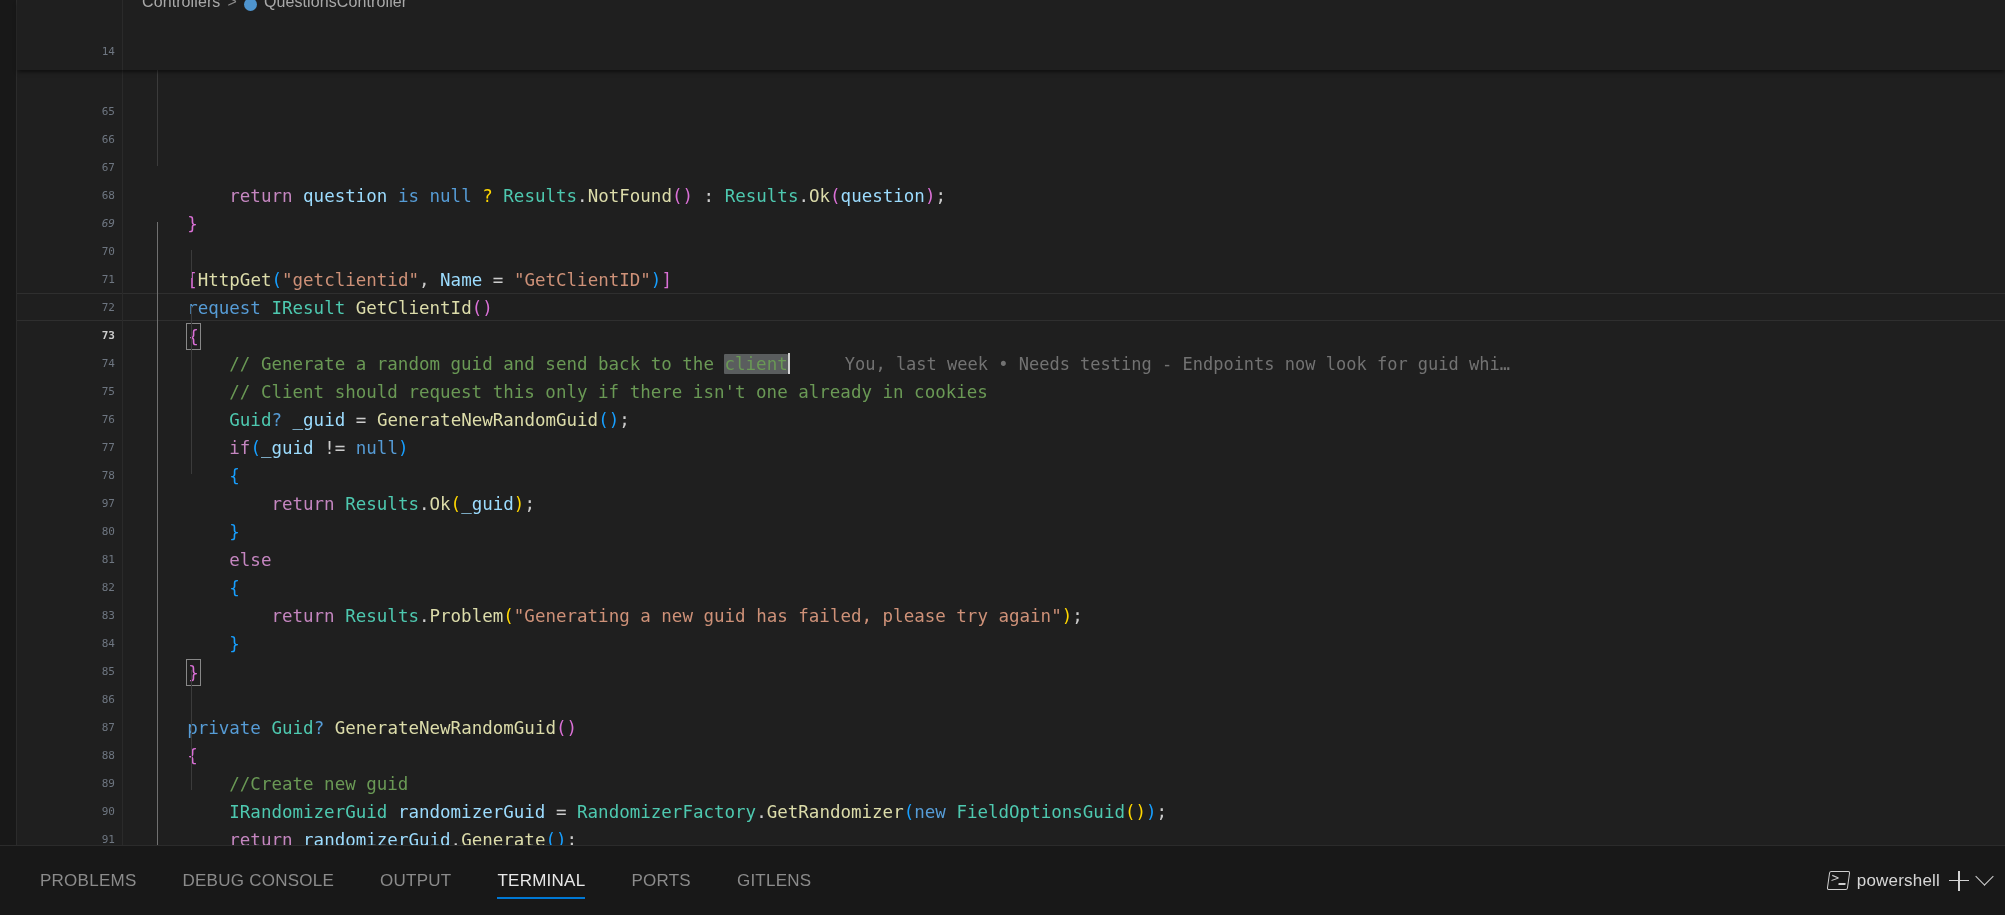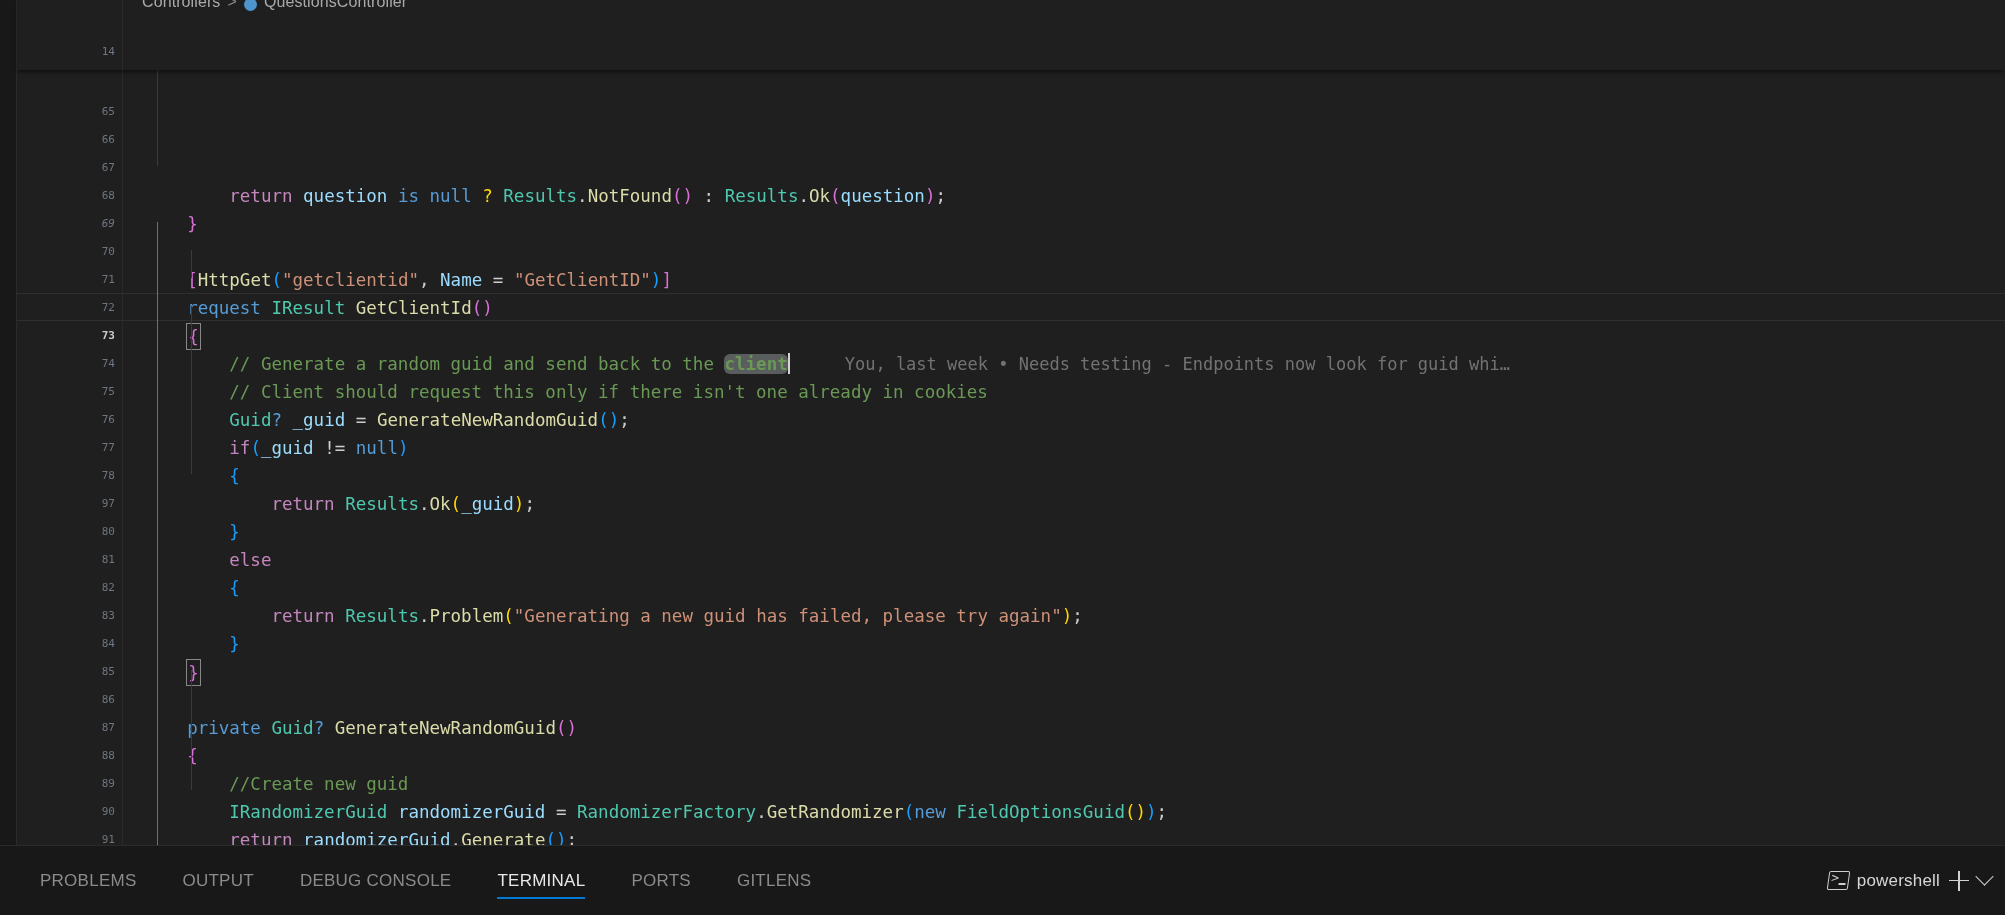--- a/index.html
+++ b/index.html
@@ -159,22 +159,21 @@
     display: inline-block;
     line-height: 20px;
     padding: 3px 1px 2px 1px;
     position: relative;
     top: 1px;
   }
 
   
   .selection {
     background: #5a5d5e;
-    border-radius: 6px;
-    font-weight: bold;
+    border-radius: 1px;
   }
   .cursor {
     display: inline-block;
     width: 2px;
     height: 21px;
     background: #d4d4d4;
     vertical-align: -4px;
     margin-left: 0px;
   }
 
@@ -446,22 +445,22 @@
       <div class="code-line" style="top:728px;">
         <span class="ln">91</span>
         
       </div>
     </div>
   </div>
 
   <div id="panel">
     <div id="panel-tabs">
       <div class="panel-tab">PROBLEMS</div>
+      <div class="panel-tab">DEBUG CONSOLE</div>
       <div class="panel-tab">OUTPUT</div>
-      <div class="panel-tab">DEBUG CONSOLE</div>
       <div class="panel-tab active">TERMINAL</div>
       <div class="panel-tab">PORTS</div>
       <div class="panel-tab">GITLENS</div>
     </div>
 
     <div id="panel-right">
       <div class="term-icon"></div>
       <span id="terminal-name">powershell</span>
       <div class="plus-icon"></div>
       <div class="chev-icon"></div>

